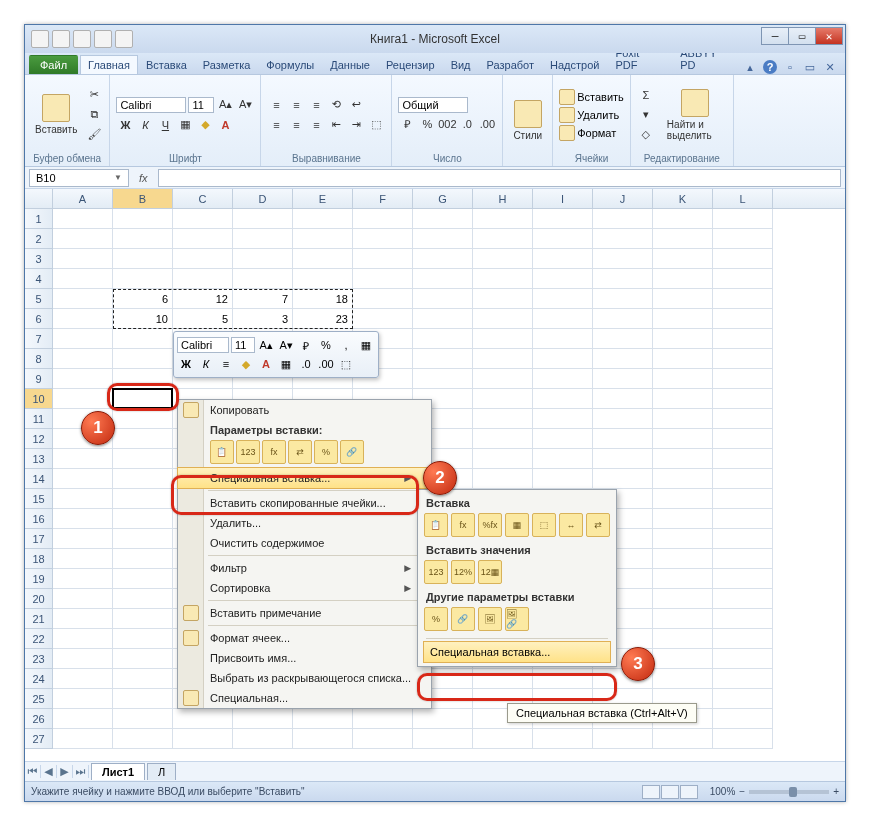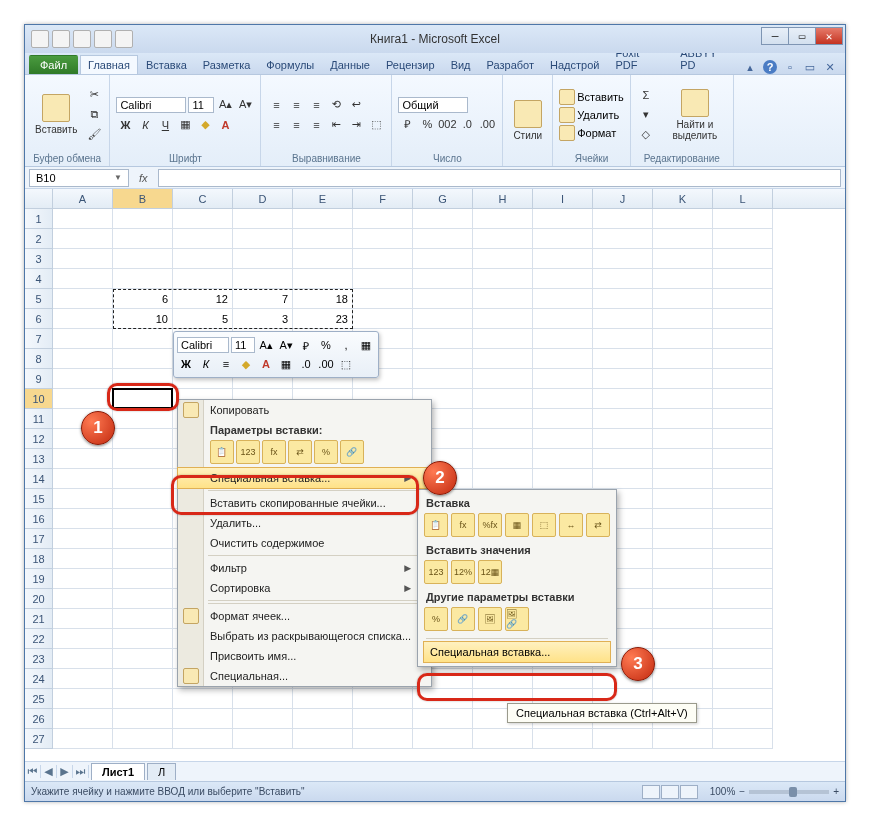--- a/index.html
+++ b/index.html
@@ -265,21 +265,21 @@
 
     <div class="rgroup">
       <div class="rgroup-content">
         <div class="mini-stack" style="margin-right:4px">
           <span class="rbtn">Σ</span>
           <span class="rbtn">▾</span>
           <span class="rbtn">◇</span>
         </div>
         <div class="big-btn">
           <span class="ico big"></span>
-          <span style="max-width:56px;text-align:center">Найти и выделить</span>
+          <span style="max-width:56px;text-align:left">Найти и выделить</span>
         </div>
       </div>
       <div class="rgroup-label">Редактирование</div>
     </div>
   </div>
 
   <div class="fxbar">
     <div class="namebox">
       <span>B10</span>
         <span style="font-size:8px;color:#666">▼</span>
@@ -784,30 +784,34 @@
       <div class="ctx-sep"></div>
       <div class="ctx-item">
           <span>Фильтр</span>
           <span class="arrow">▶</span>
         </div>
       <div class="ctx-item">
           <span>Сортировка</span>
           <span class="arrow">▶</span>
         </div>
       <div class="ctx-sep"></div>
+      <div class="ctx-item">
+          <span class="ci"></span>
+          <span>Вставить примечание</span>
+        </div>
       <div class="ctx-sep"></div>
       <div class="ctx-item">
           <span class="ci"></span>
           <span>Формат ячеек...</span>
         </div>
       <div class="ctx-item">
+          <span>Присвоить имя...</span>
+        </div>
+      <div class="ctx-item">
           <span>Выбрать из раскрывающегося списка...</span>
-        </div>
-      <div class="ctx-item">
-          <span>Присвоить имя...</span>
         </div>
       <div class="ctx-item">
           <span class="ci"></span>
           <span>Специальная...</span>
         </div>
     </div>
 
     <div class="submenu" style="left:392px; top:300px;">
       <div class="sub-head">Вставка</div>
       <div class="sub-icons">

